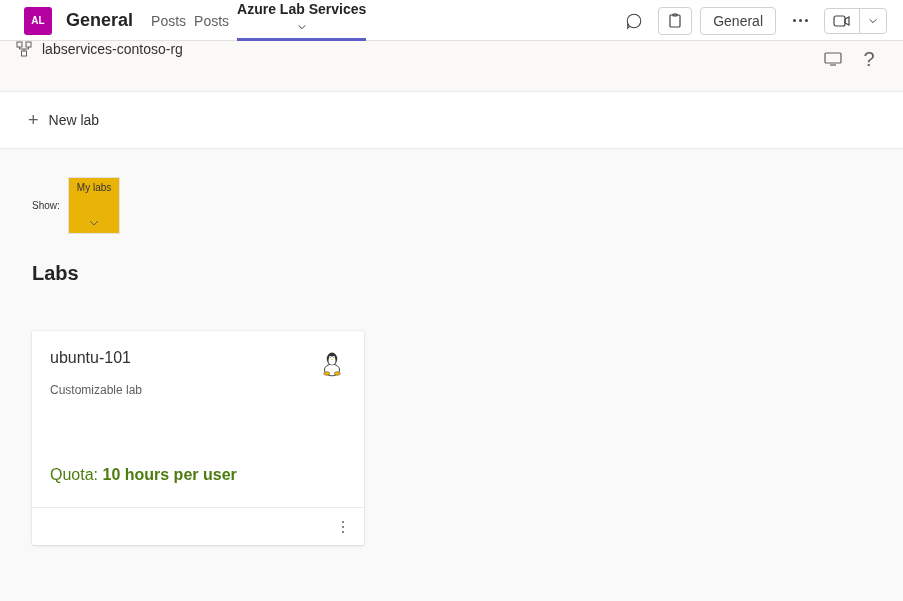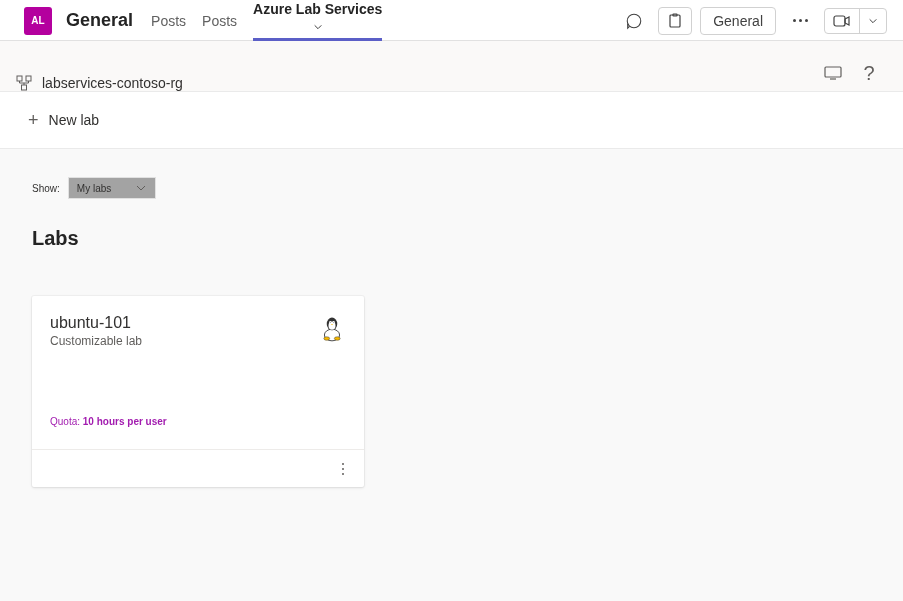--- a/index.html
+++ b/index.html
@@ -34,21 +34,21 @@
       font-weight: 600;
       margin-right: 14px;
     }
     .channel-name {
       font-size: 18px;
       font-weight: 700;
       margin-right: 18px;
     }
     .tabs {
       display: flex;
-      gap: 16px;
+      gap: 8px;
       height: 100%;
       align-items: center;
     }
     .tab {
       font-size: 14px;
       color: #616161;
       cursor: pointer;
       height: 100%;
       display: flex;
       align-items: center;
@@ -109,21 +109,21 @@
       align-items: center;
       cursor: pointer;
     }
     .video-btn-group > div:first-child {
       border-right: 1px solid #d1d1d1;
     }
     
     
     .subheader {
       display: flex;
-      align-items: flex-end;
+      align-items: flex-start;
       padding: 0 16px;
       height: 51px;
       background: #faf9f8;
       border-bottom: 1px solid #eaeaea;
     }
     .resource-group {
       display: flex;
       align-items: center;
       gap: 10px;
       font-size: 14px;
@@ -177,23 +177,24 @@
     }
     .filter-label {
       color: #323130;
     }
     .filter-dropdown {
       display: flex;
       align-items: center;
       gap: 24px;
       padding: 4px 8px;
       border: 1px solid #e1e1e1;
-      background: #a3a3a3;
+      background: #eab308;
       cursor: pointer;
       color: #323130;
+      flex-direction: column;
     }
     
     .section-title {
       font-size: 20px;
       font-weight: 600;
       margin-bottom: 46px;
     }
     
     
     .lab-card {
@@ -209,30 +210,30 @@
       align-items: flex-start;
     }
     .lab-title {
       font-size: 16px;
       font-weight: 400;
       color: #323130;
     }
     .lab-subtitle {
       font-size: 12px;
       color: #605e5c;
-      margin-top: 2px;
+      margin-top: 16px;
     }
     .penguin-icon {
       width: 28px;
       height: 28px;
     }
     .lab-card-mid {
       padding: 54px 18px 20px 18px;
-      font-size: 10px;
-      color: #a21caf;
+      font-size: 16px;
+      color: #4d7c0f;
       line-height: 1.5;
     }
     .lab-stat-label { font-weight: 400; }
     .lab-stat-value { font-weight: 600; }
     .lab-card-bottom {
       border-top: 1px solid #edebe9;
       height: 38px;
       display: flex;
       align-items: center;
       justify-content: flex-end;

